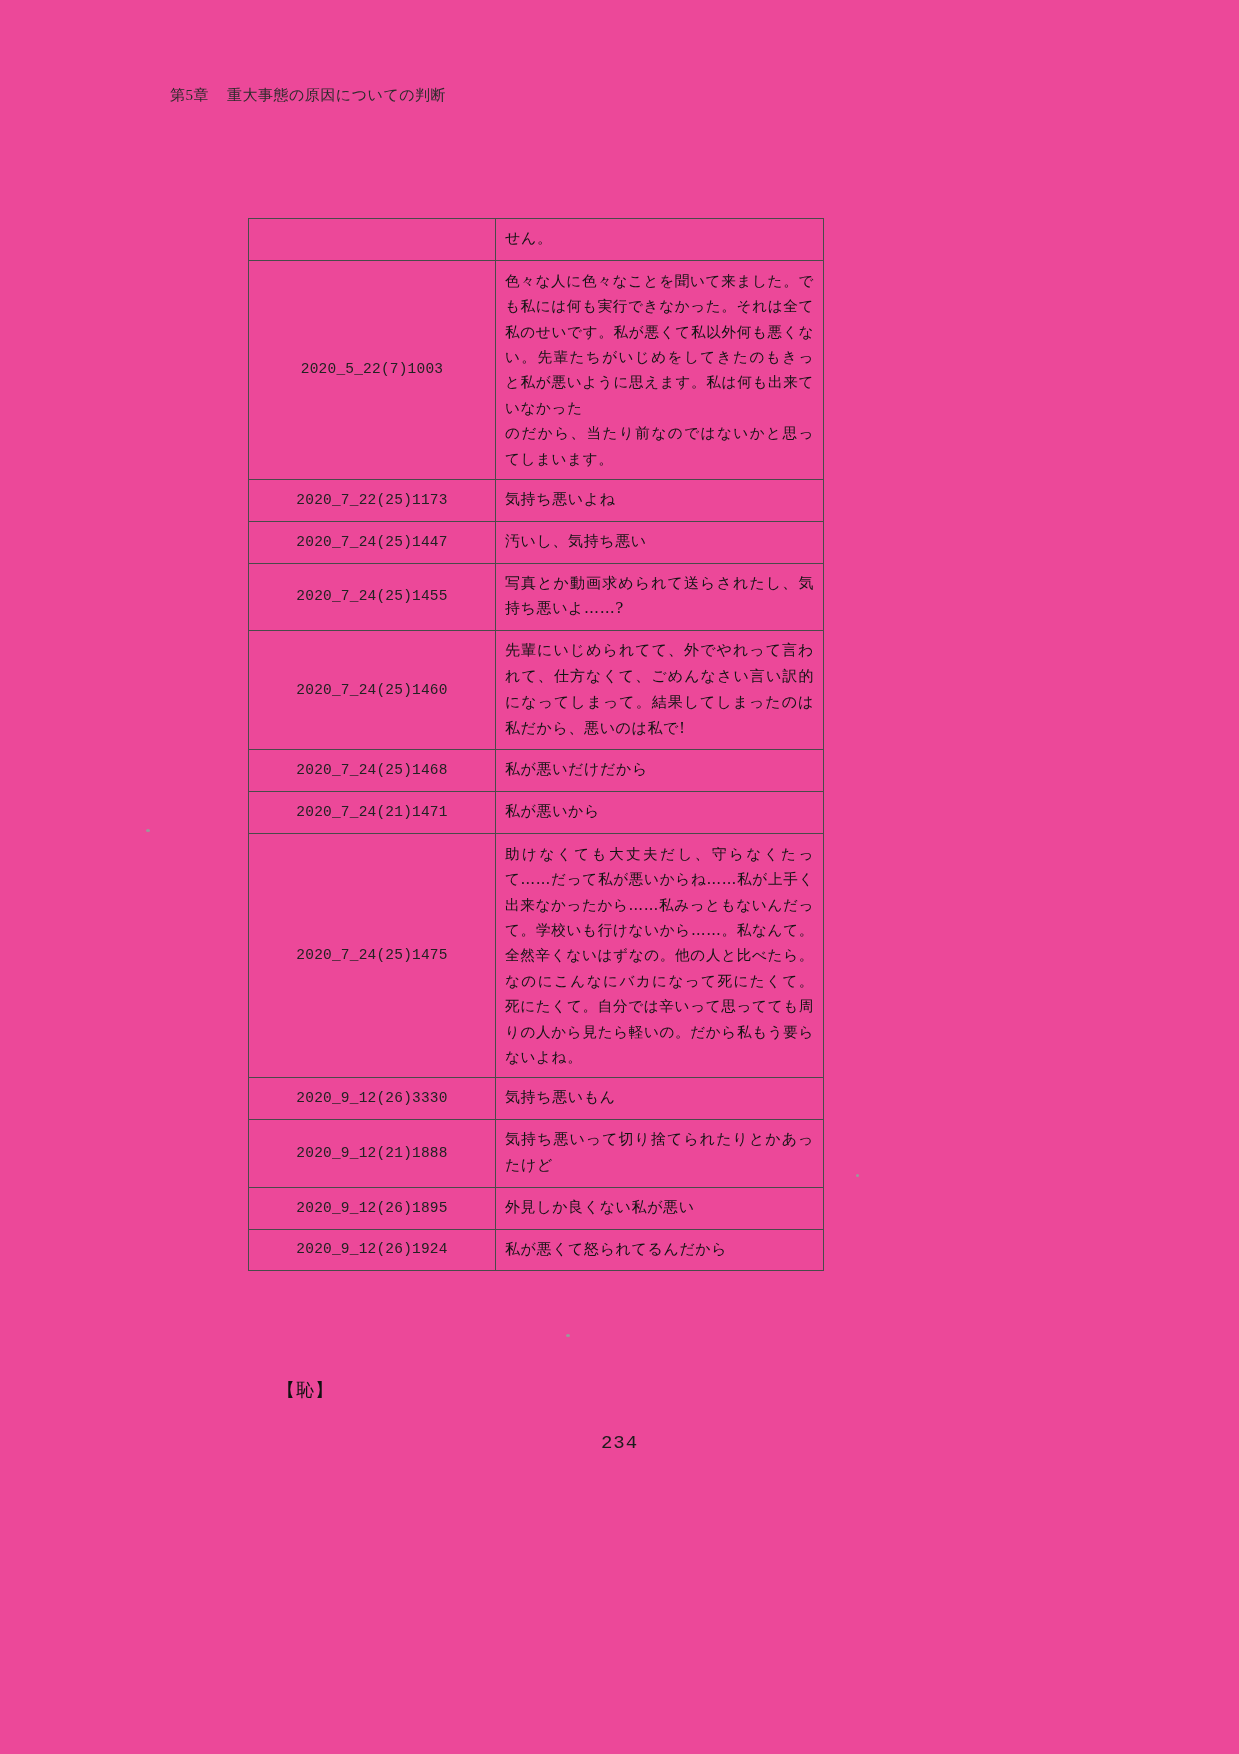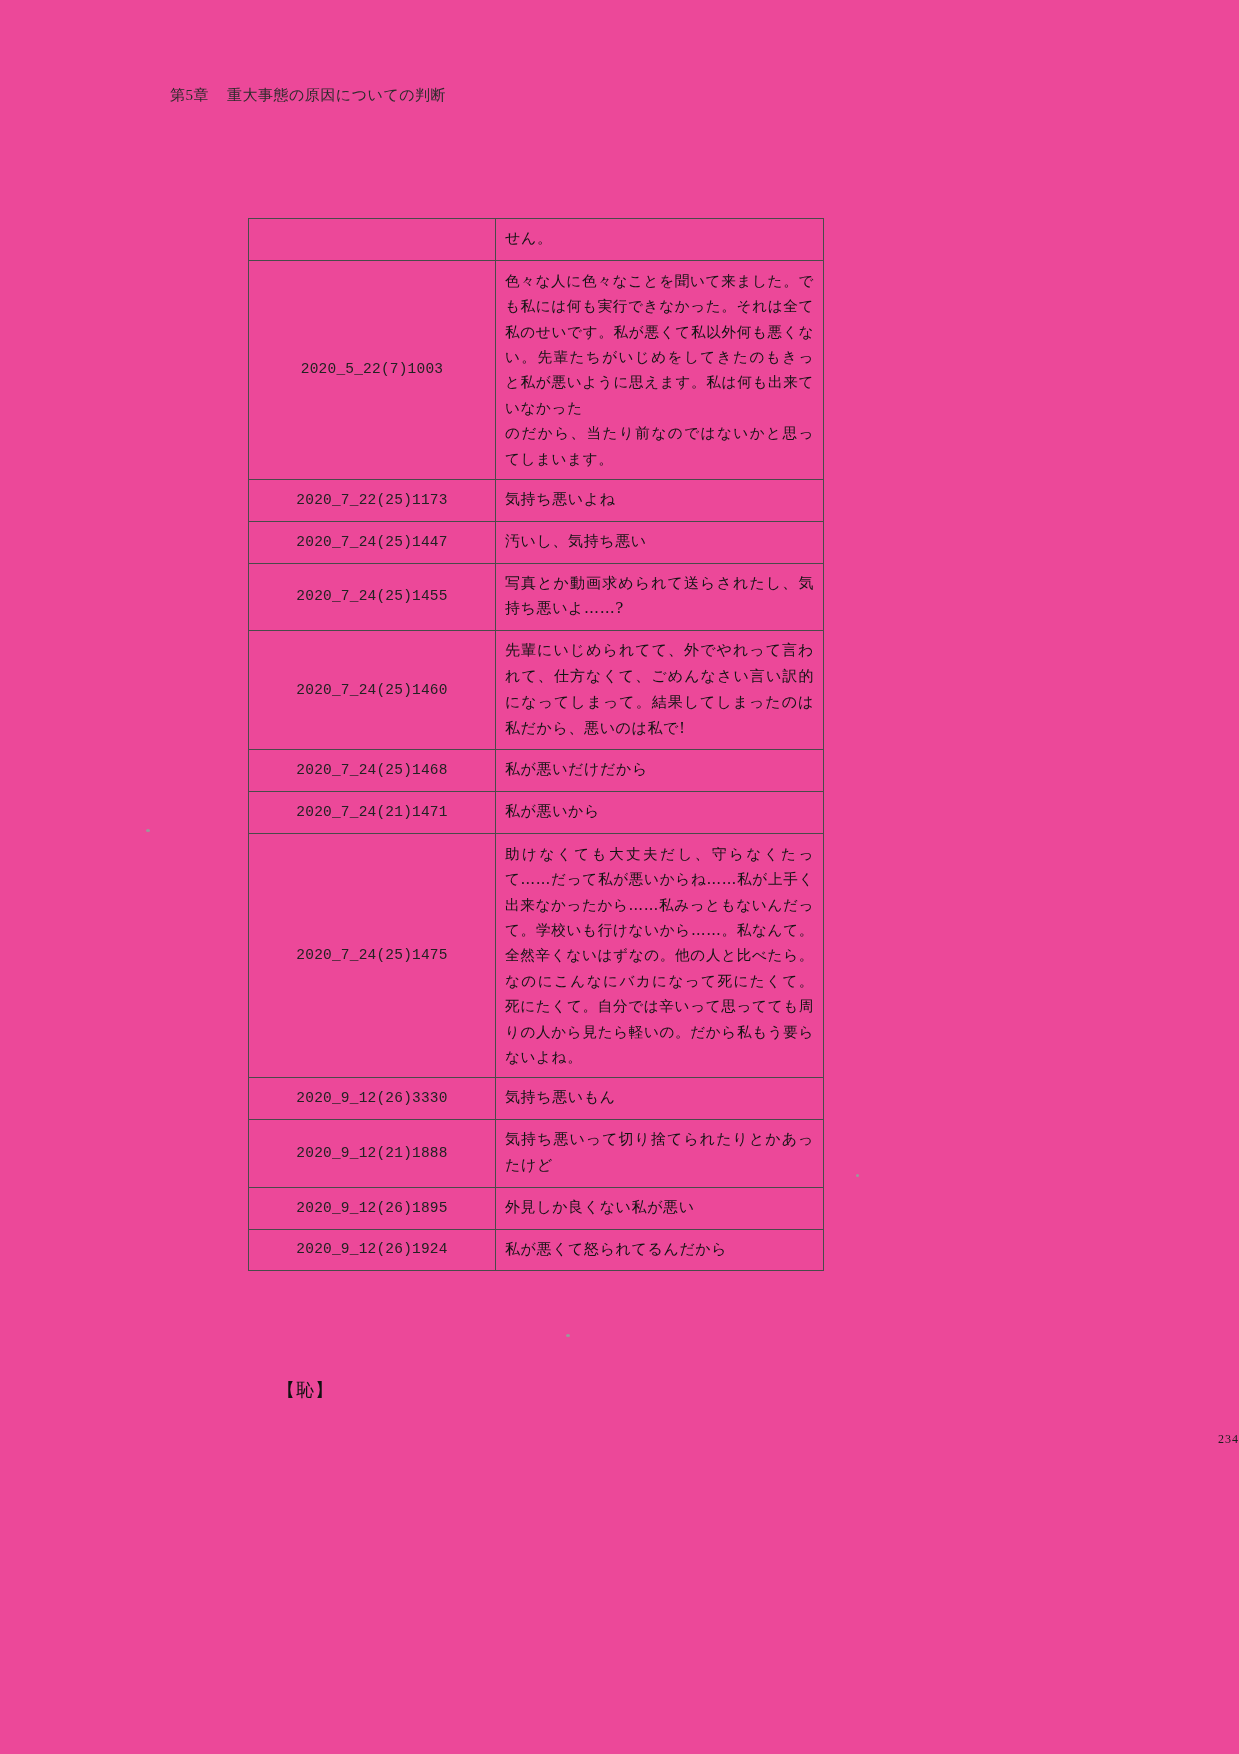--- a/index.html
+++ b/index.html
@@ -77,23 +77,23 @@
     font-size: 18px;
     font-family: "DejaVu Serif", serif;
     letter-spacing: 1px;
     color: #111;
   }
   .page-number {
     position: absolute;
     top: 1432px;
     left: 0;
     width: 100%;
-    text-align: right;
-    font-size: 12px;
-    font-family: Liberation Serif, serif;
+    text-align: center;
+    font-size: 19px;
+    font-family: Liberation Mono, monospace;
     color: #1c1c1c;
     letter-spacing: 1px;
   }
   .speck {
     position: absolute;
     background: #9a9a9a;
     border-radius: 50%;
   }
   .speck.s1 { left: 146px; top: 829px; width: 4px; height: 3px; }
   .speck.s2 { left: 566px; top: 1334px; width: 4px; height: 3px; }

